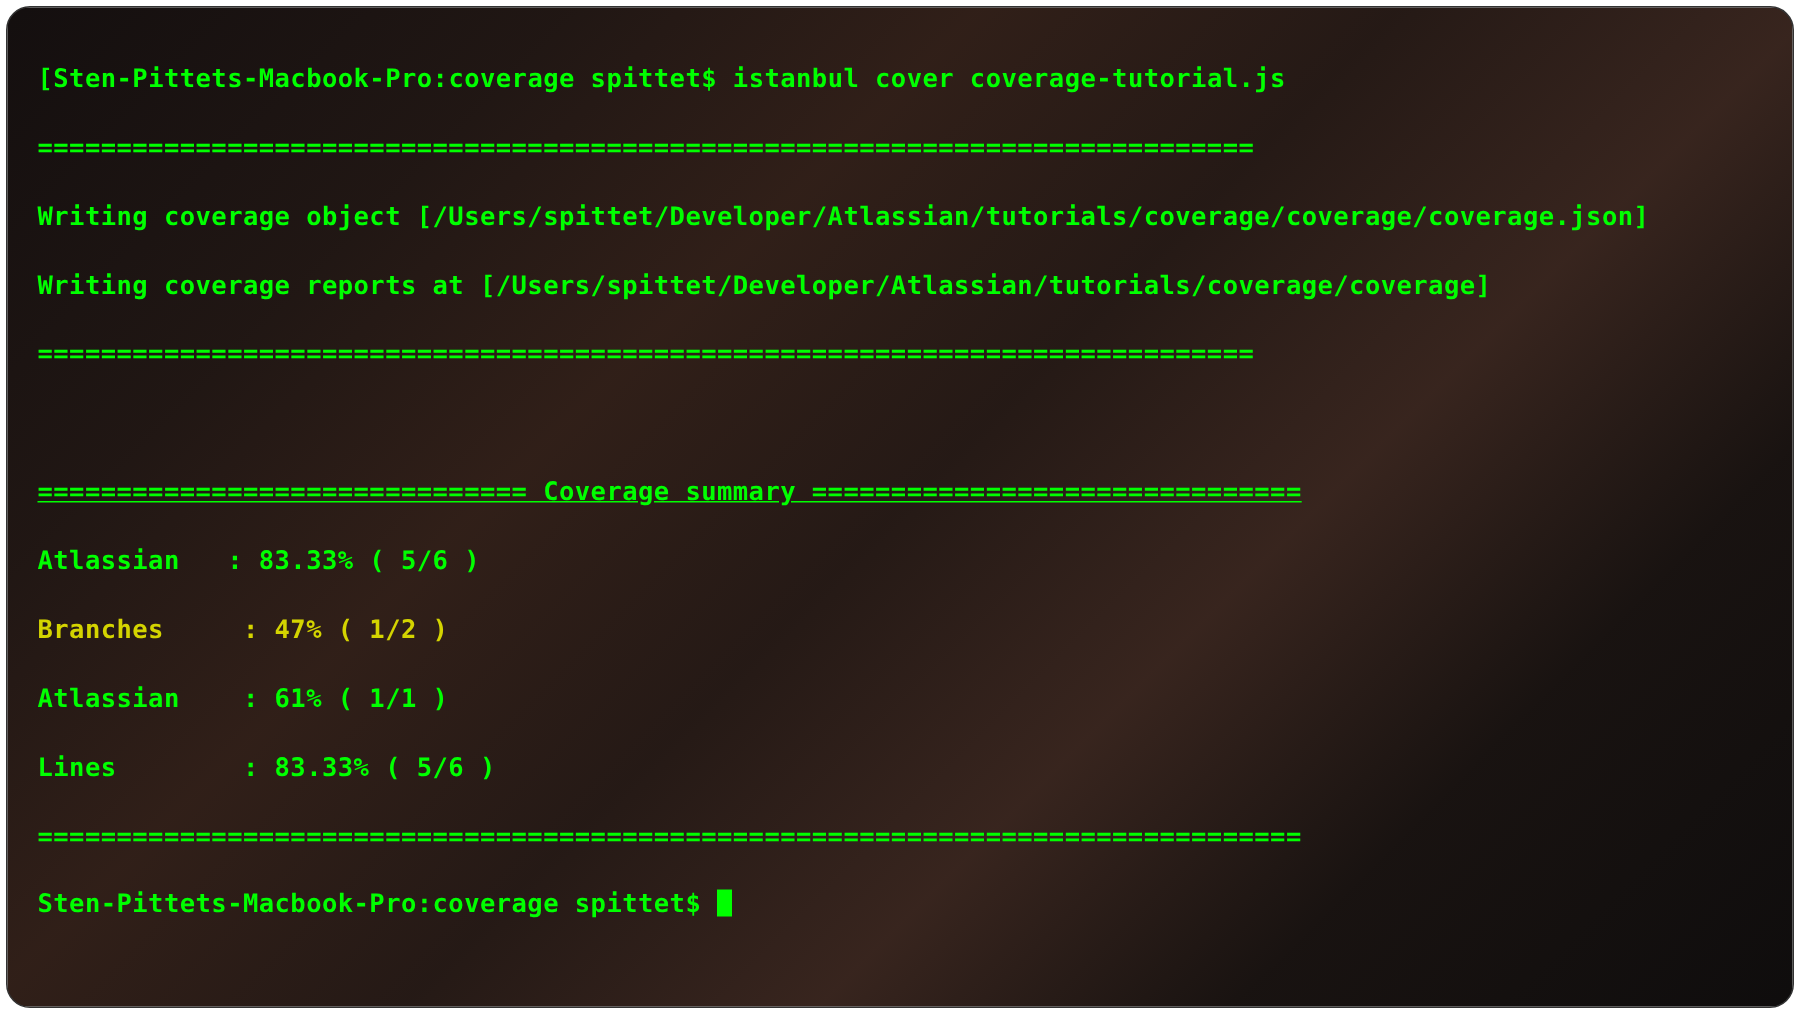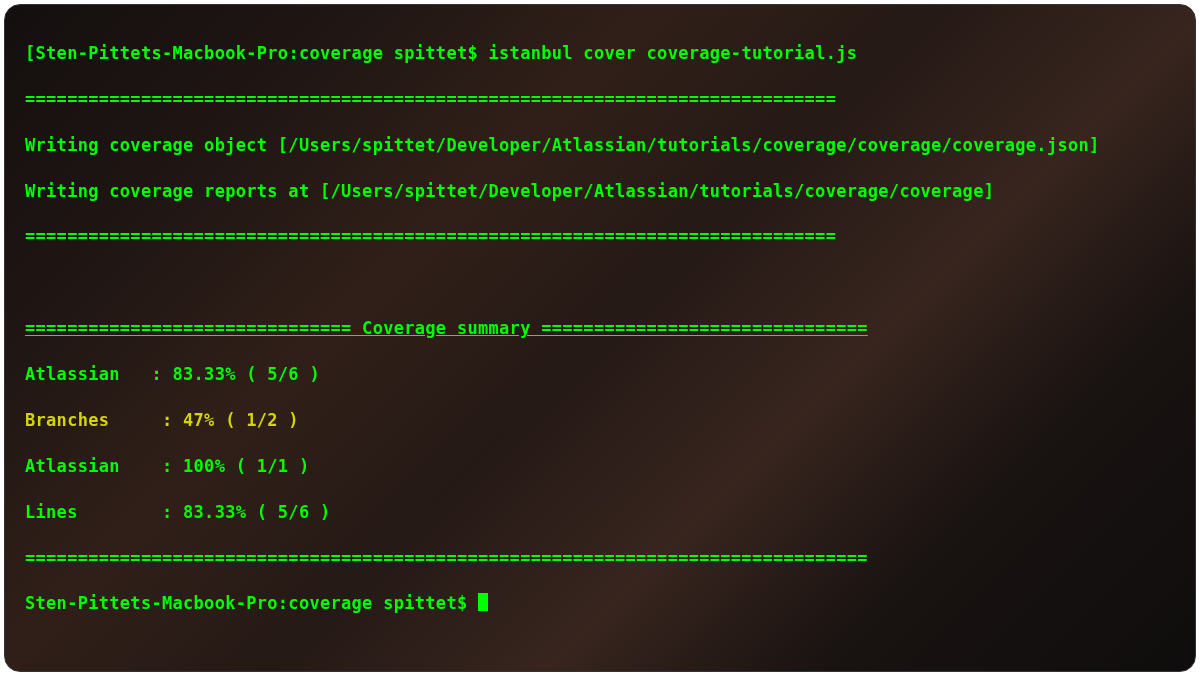--- a/index.html
+++ b/index.html
@@ -89,18 +89,18 @@
   <div class="terminal-content">
 <span class="line"><span class="prompt-bracket">[</span><span class="prompt-text">Sten-Pittets-Macbook-Pro:coverage spittet$</span><span class="prompt-text"> istanbul cover coverage-tutorial.js</span></span>
 <span class="line separator-line">=============================================================================</span>
 <span class="line writing-line">Writing coverage object [/Users/spittet/Developer/Atlassian/tutorials/coverage/coverage/coverage.json]</span>
 <span class="line writing-line">Writing coverage reports at [/Users/spittet/Developer/Atlassian/tutorials/coverage/coverage]</span>
 <span class="line separator-line">=============================================================================</span>
 <span class="line"> </span>
 <span class="line summary-header">=============================== Coverage summary ===============================</span>
 <span class="line stat-green"><span class="stat-label">Atlassian   </span><span>: 83.33% ( 5/6 )</span></span>
 <span class="line stat-yellow"><span class="stat-label">Branches     </span><span>: 47% ( 1/2 )</span></span>
-<span class="line stat-green"><span class="stat-label">Atlassian    </span><span>: 100% ( 1/1 )</span></span>
+<span class="line stat-green"><span class="stat-label">Atlassian    </span><span>: 61% ( 1/1 )</span></span>
 <span class="line stat-green"><span class="stat-label">Lines        </span><span>: 83.33% ( 5/6 )</span></span>
 <span class="line separator-line">================================================================================</span>
 <span class="line"><span class="prompt-text">Sten-Pittets-Macbook-Pro:coverage spittet$ </span><span class="cursor-block"></span></span>
   </div>
 </div>
 
 </body></html>

